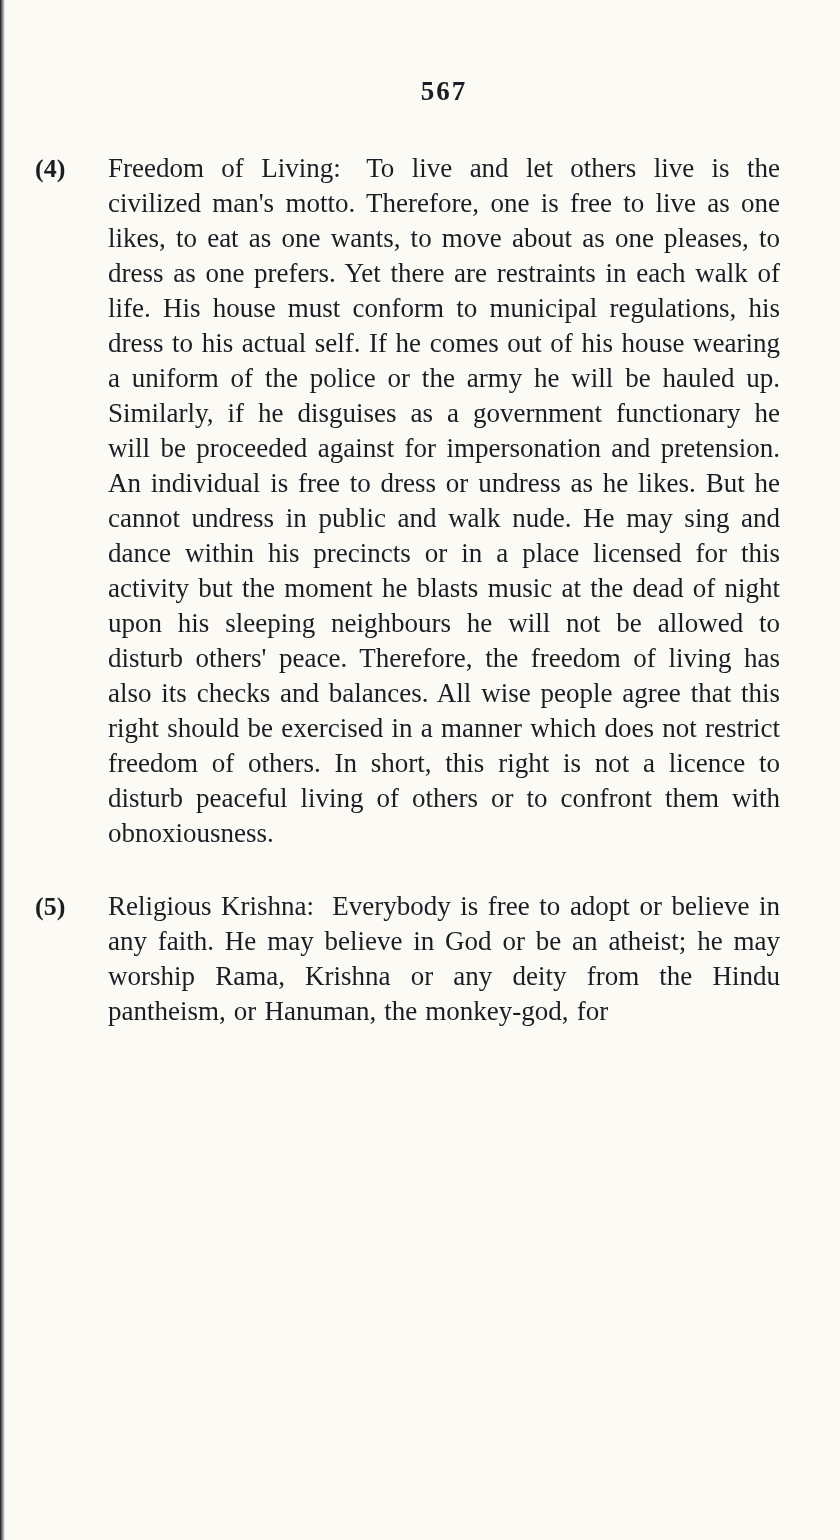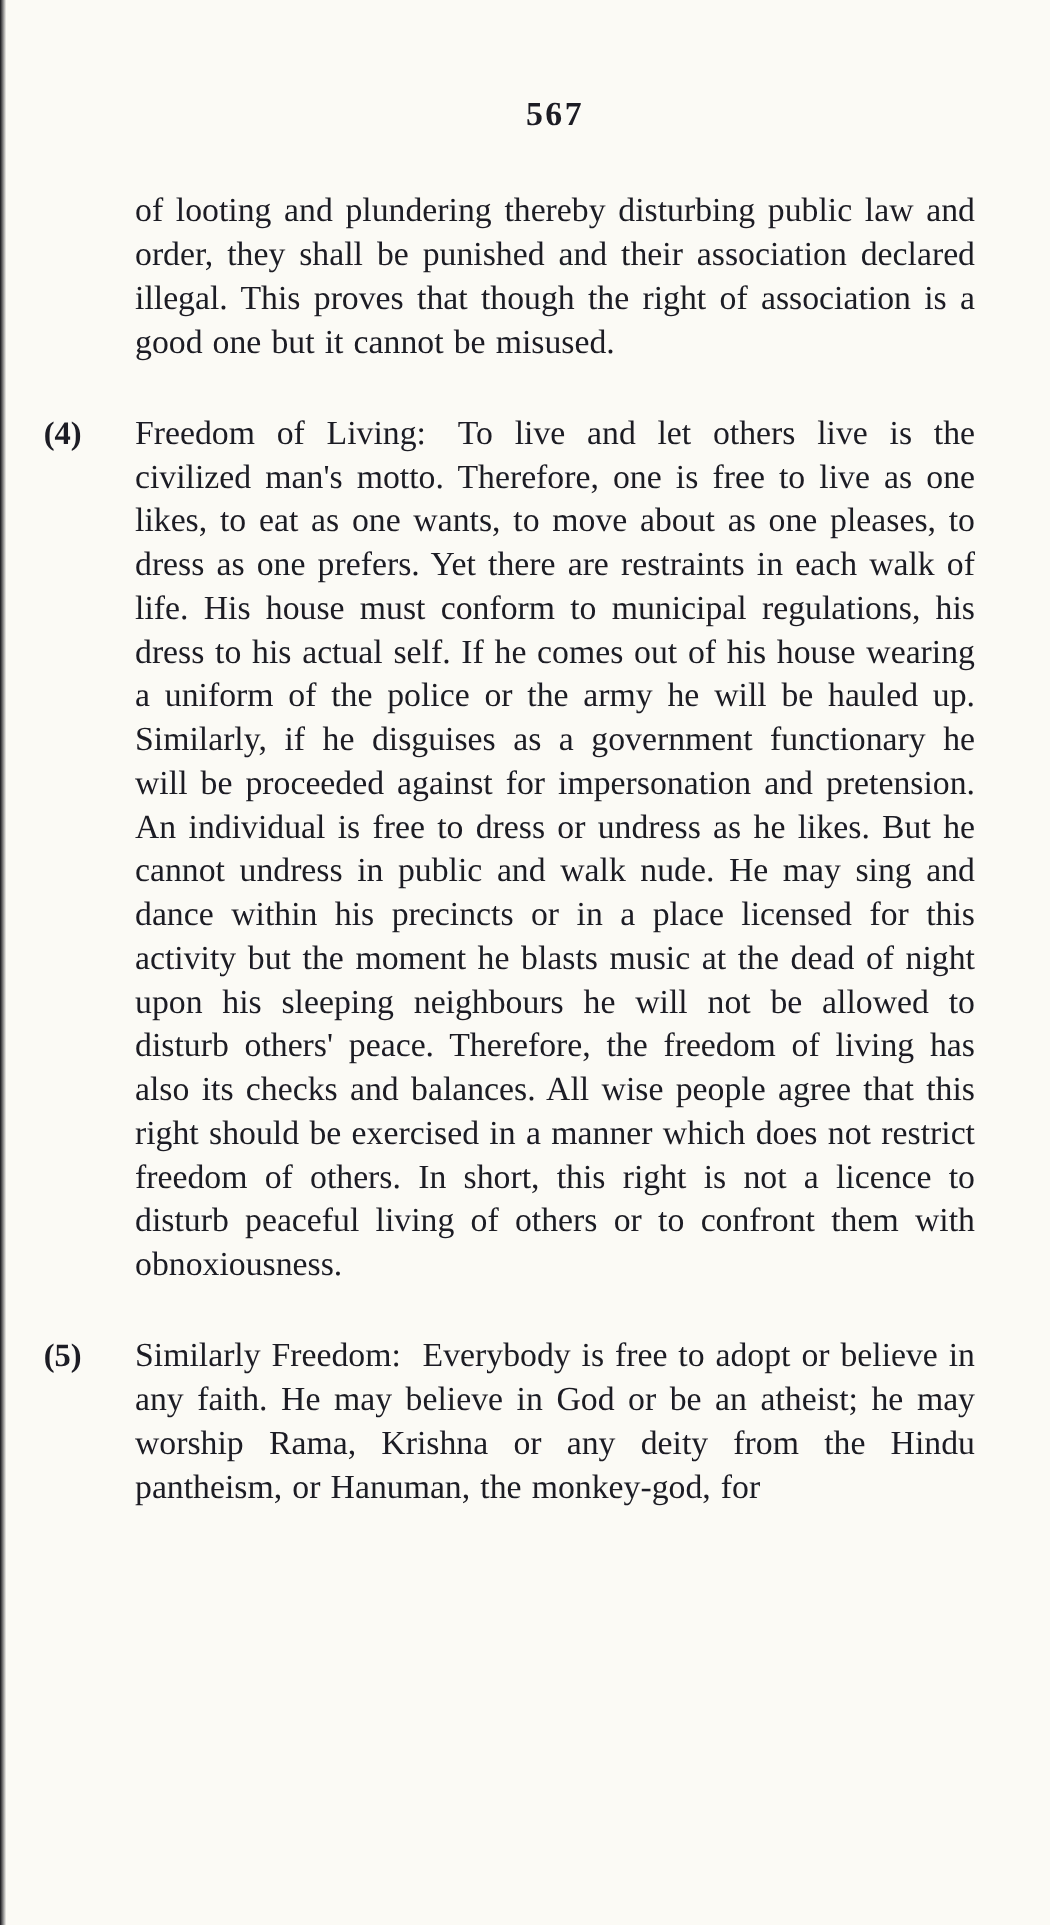--- a/index.html
+++ b/index.html
@@ -58,28 +58,25 @@
   }
 </style>
 </head>
 <body>
 
 <div class="page">
   <div class="scan-gutter"></div>
 
   <div class="page-number">567</div>
 
-  <div class="para">
-    <span>of looting and plundering thereby disturbing public law and order, they shall be punished and their association declared illegal. This proves that though the right of association is a good one but it cannot be misused.</span>
-  </div>
 
   <div class="para">
     <span class="marker">(4)</span>
     <span class="lead">Freedom of Living:</span>
     <span>To live and let others live is the civilized man's motto. Therefore, one is free to live as one likes, to eat as one wants, to move about as one pleases, to dress as one prefers. Yet there are restraints in each walk of life. His house must conform to municipal regulations, his dress to his actual self. If he comes out of his house wearing a uniform of the police or the army he will be hauled up. Similarly, if he disguises as a government functionary he will be proceeded against for impersonation and pretension. An individual is free to dress or undress as he likes. But he cannot undress in public and walk nude. He may sing and dance within his precincts or in a place licensed for this activity but the moment he blasts music at the dead of night upon his sleeping neighbours he will not be allowed to disturb others' peace. Therefore, the freedom of living has also its checks and balances. All wise people agree that this right should be exercised in a manner which does not restrict freedom of others. In short, this right is not a licence to disturb peaceful living of others or to confront them with obnoxiousness.</span>
   </div>
 
   <div class="para">
     <span class="marker">(5)</span>
-    <span class="lead">Similarly Freedom:</span>
+    <span class="lead">Religious Krishna:</span>
     <span>Everybody is free to adopt or believe in any faith. He may believe in God or be an atheist; he may worship Rama, Krishna or any deity from the Hindu pantheism, or Hanuman, the monkey-god, for</span>
   </div>
 </div>
 
 </body></html>

